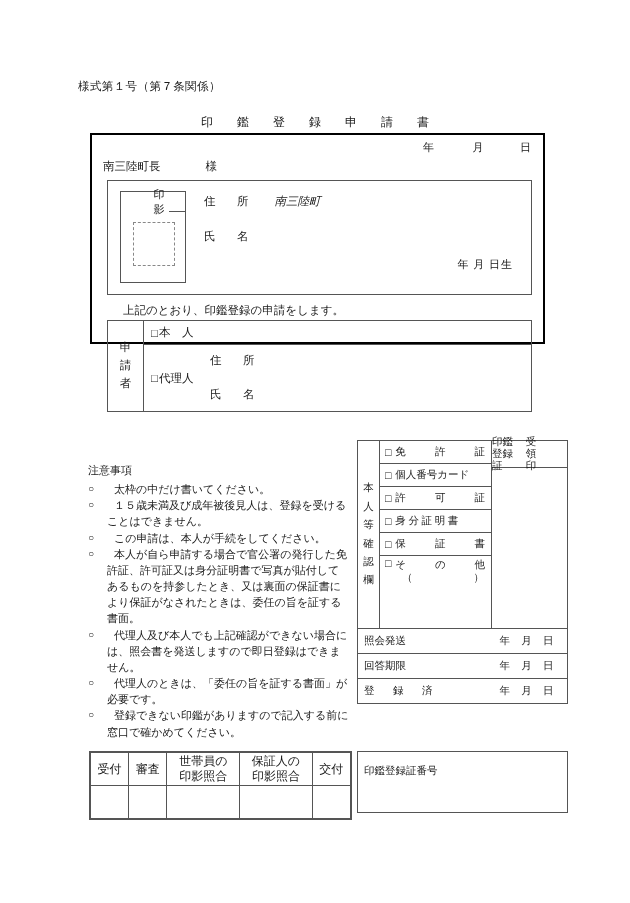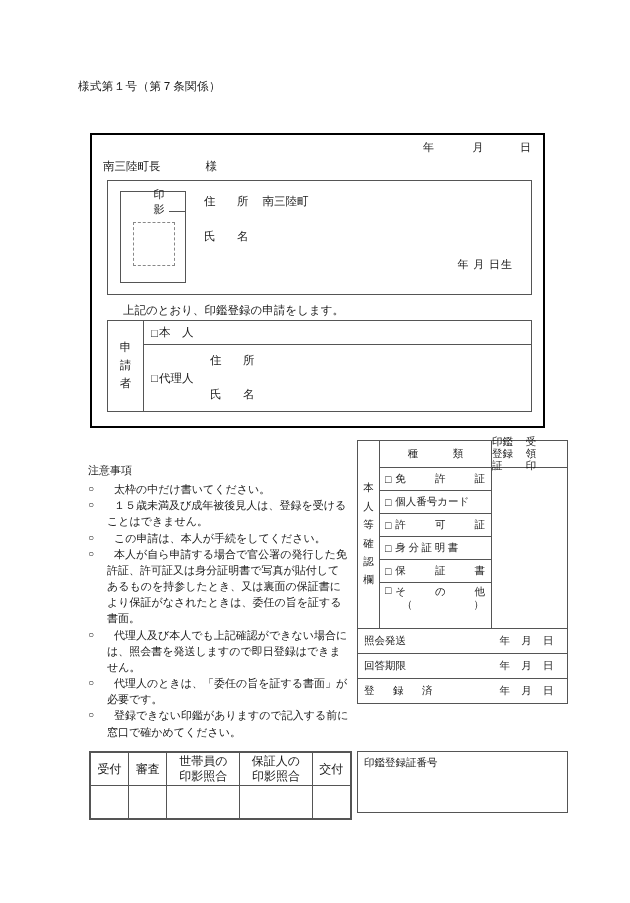--- a/index.html
+++ b/index.html
@@ -41,21 +41,21 @@
     letter-spacing: 6px;
     padding-left: 6px;
   }
 
   
   .top-box {
     position: absolute;
     left: 90px;
     top: 133px;
     width: 455px;
-    height: 295px;
+    height: 211px;
     border: 2px solid #000;
     box-sizing: border-box;
   }
   .date-line-top {
     position: absolute;
     right: 11px;
     top: 5px;
     font-size: 11px;
     letter-spacing: 1px;
     white-space: nowrap;
@@ -114,21 +114,21 @@
     box-sizing: border-box;
   }
   .addr-line {
     position: absolute;
     left: 96px;
     top: 13px;
     font-size: 11.5px;
     white-space: nowrap;
   }
   .addr-line .lbl { letter-spacing: 5px; }
-  .addr-line .val { margin-left: 6px; }
+  .addr-line .val { margin-left: 18px; font-style: italic; }
   .name-line {
     position: absolute;
     left: 96px;
     top: 48px;
     font-size: 11.5px;
     letter-spacing: 5px;
     white-space: nowrap;
   }
   .birth-line {
     position: absolute;
@@ -390,30 +390,31 @@
   
   .regnum-box {
     position: absolute;
     left: 357px;
     top: 751px;
     width: 211px;
     height: 62px;
     border: 1px solid #555;
     box-sizing: border-box;
     font-size: 10.5px;
-    padding: 4px 0 0 6px;
+    padding: 12px 0 0 6px;
   }
 </style>
 </head>
 <body>
 
 <div class="page">
 
   <div class="form-number">様式第１号（第７条関係）</div>
 
+  <div class="doc-title">印　鑑　登　録　申　請　書</div>
 
   <div class="top-box">
 
     <div class="date-line-top">
       <span>年</span>
       <span class="sp-y"></span>
       <span>月</span>
       <span class="sp-m"></span>
       <span>日</span>
     </div>
@@ -508,21 +509,20 @@
       <div class="rt-vert">
         <span>本</span>
         <span>人</span>
         <span>等</span>
         <span>確</span>
         <span>認</span>
         <span>欄</span>
       </div>
 
       <div class="rt-mid">
-        <div class="rt-head">種　類</div>
 
         <div class="rt-opt">
           <span class="cb">□</span>
           <span class="optlabel">
             <span>免</span>
             <span>許</span>
             <span>証</span>
           </span>
         </div>
 

